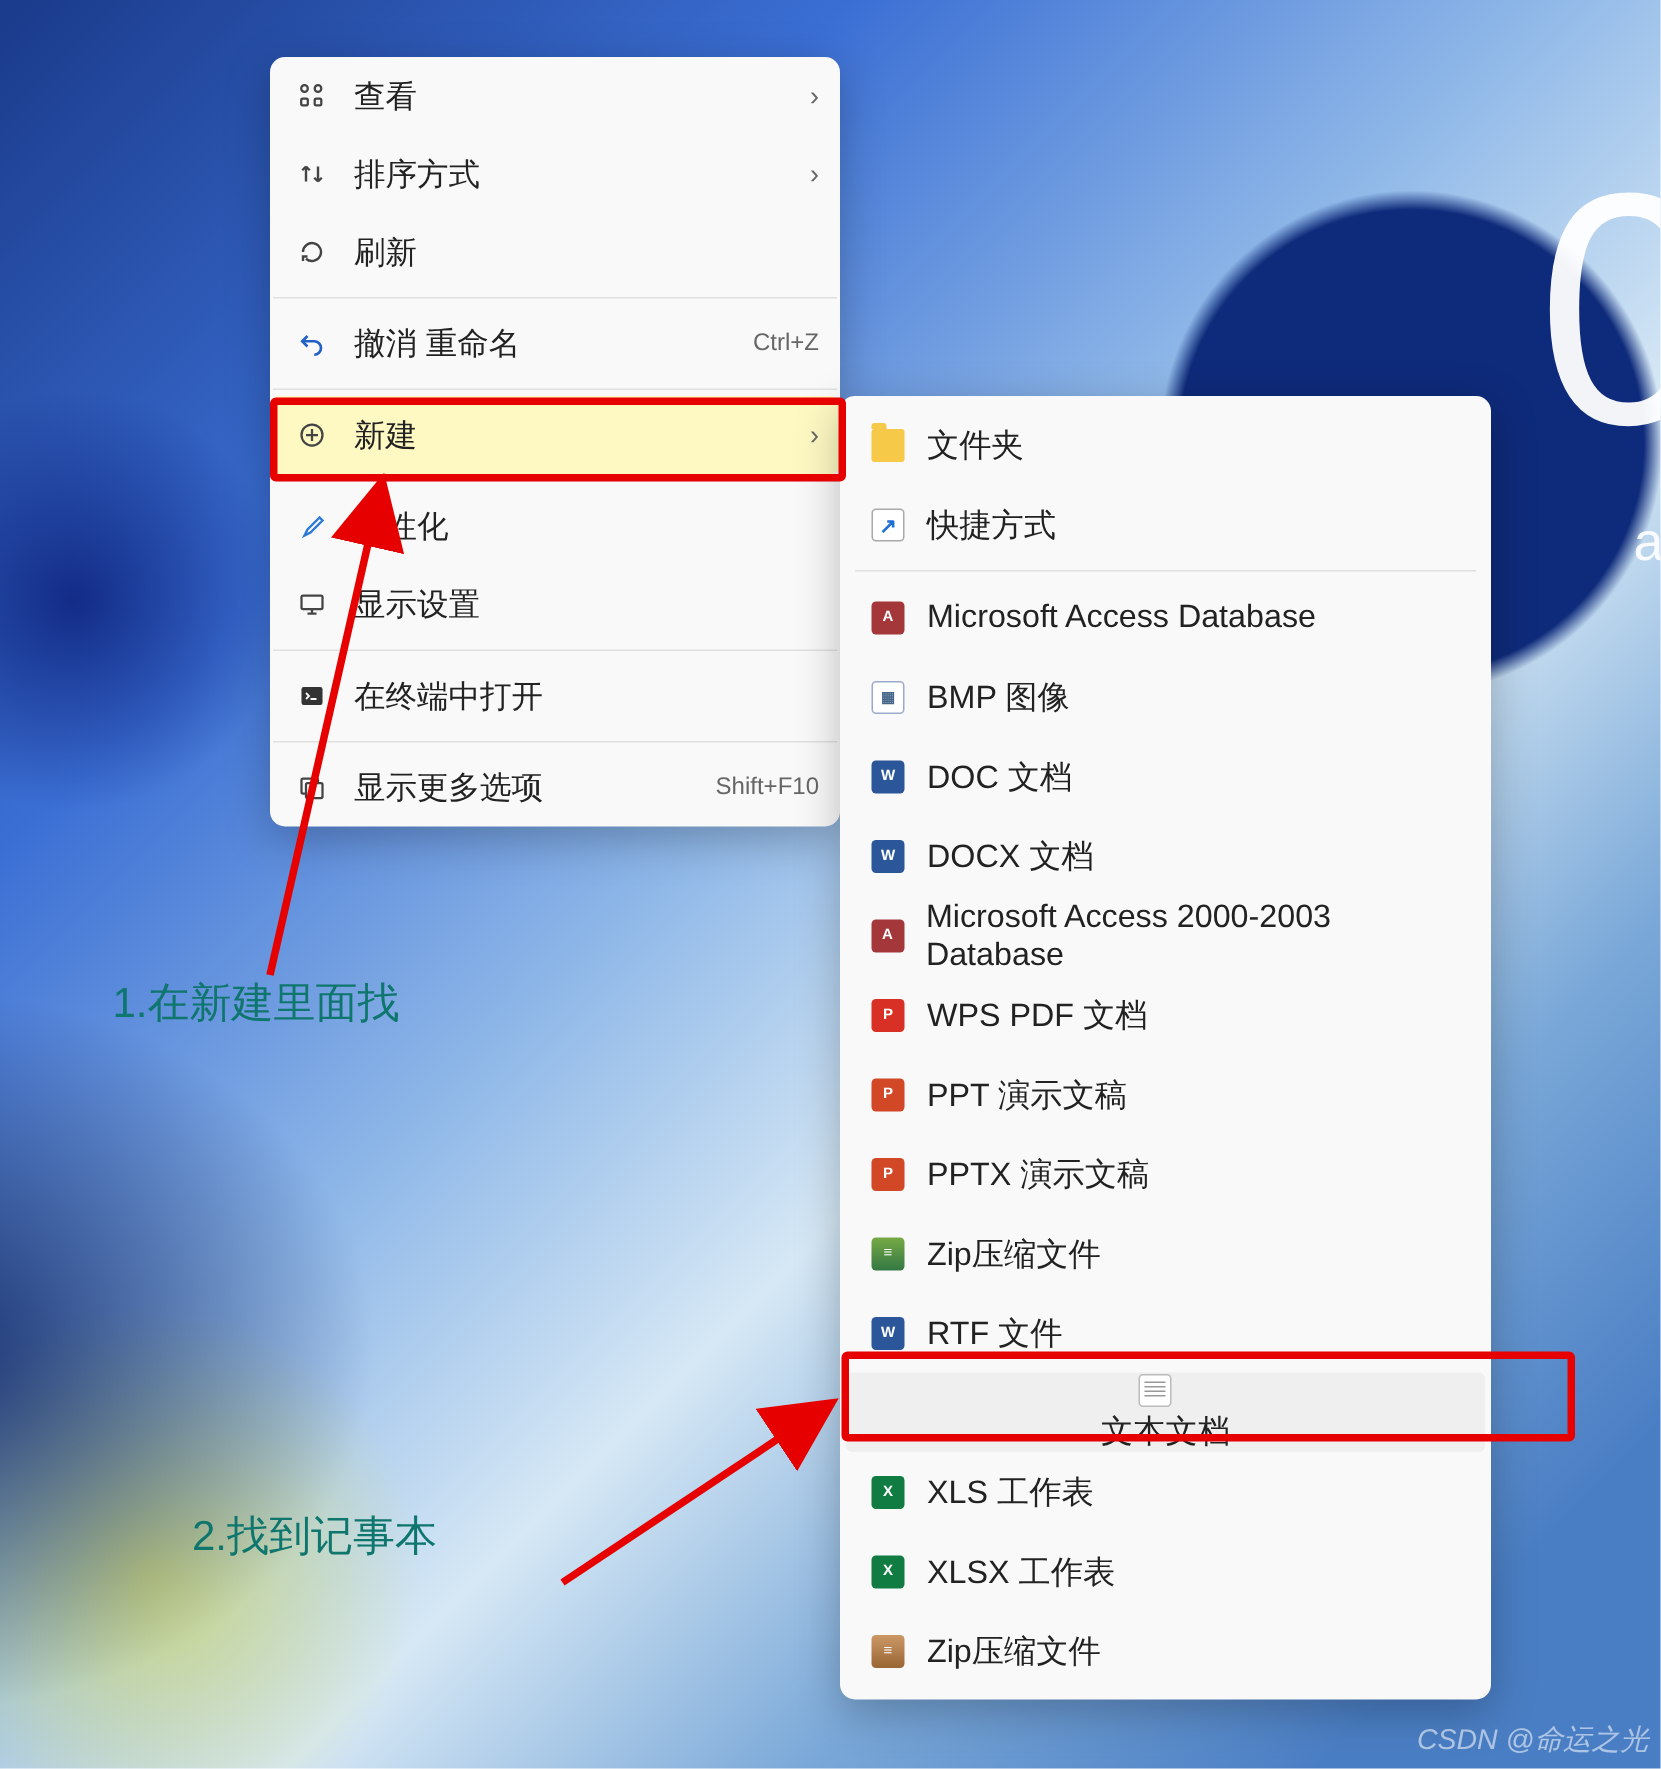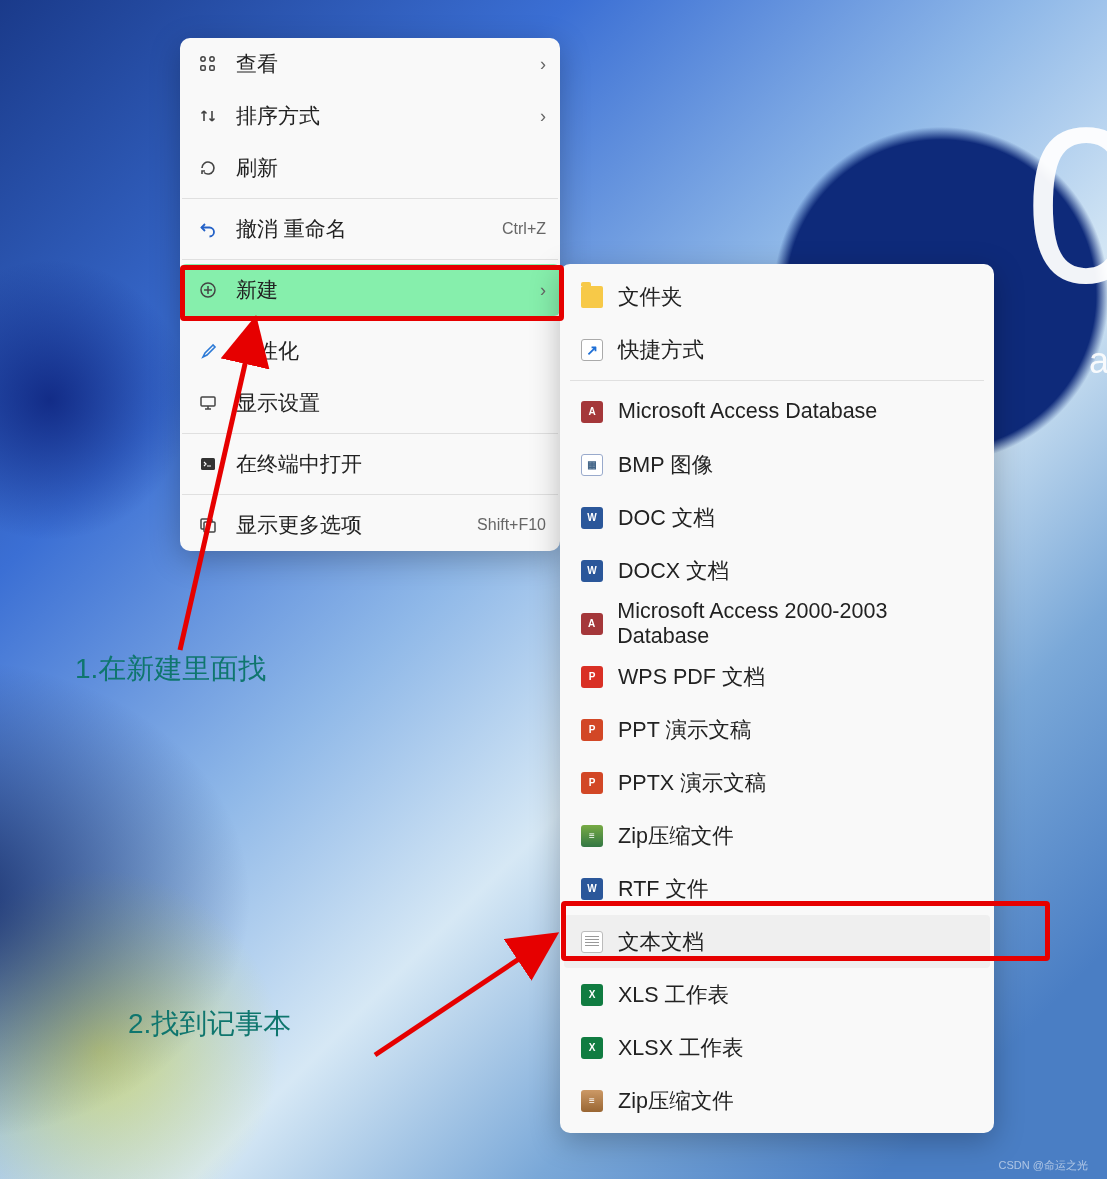--- a/index.html
+++ b/index.html
@@ -34,35 +34,35 @@
     box-shadow:0 8px 30px rgba(0,0,0,.25);
     padding:0;
   }
   .primary { left:180px; top:38px; width:380px; }
   .ctx-item {
     display:flex; align-items:center;
     height:52px; border-radius:6px;
     padding:0 14px; font-size:21px; color:#222;
     cursor:default;
   }
-  .ctx-item.hover { background:#86efac; }
+  .ctx-item.hover { background:#fef9c3; }
   .ctx-item .icon { width:28px; display:flex; justify-content:center; margin-right:14px; color:#444; }
   .ctx-item .label { flex:1; }
   .ctx-item .shortcut { color:#666; font-size:16px; }
   .ctx-item .arrow { color:#666; font-size:18px; }
   .sep { height:1px; background:#e0e0e0; margin:4px 2px; }
 
   
   .submenu { left:560px; top:264px; width:434px; padding:6px 4px;}
   .sub-item {
     display:flex; align-items:center;
     height:53px; padding:0 16px; font-size:21.5px; color:#222;
     border-radius:4px; cursor:default;
   }
-  .sub-item.hover { background:#efefef; }
+  .sub-item.hover { background:#efefef;flex-direction:column; }
   .sub-item .ficon { width:24px; height:24px; margin-right:14px; display:flex;align-items:center;justify-content:center; }
   .sub-sep { height:1px; background:#e0e0e0; margin:4px 6px; }
 
   
   .anno-box {
     position:absolute; border:5px solid #e60000; border-radius:4px; pointer-events:none;
   }
   .anno1 { left:180px; top:265px; width:384px; height:56px; }
   .anno2 { left:561px; top:901px; width:489px; height:60px; }
   .anno-text {
@@ -86,21 +86,21 @@
   .fi-ppt { background:#d24726;}
   .fi-pptx{ background:#d24726;}
   .fi-rar { background:linear-gradient(#7a4,#374);}
   .fi-rtf { background:#2b579a;}
   .fi-txt { background:#fff;border:1px solid #bbb;position:relative;}
   .fi-txt::before{content:"";position:absolute;left:3px;right:3px;top:4px;height:1px;background:#999;box-shadow:0 3px 0 #999,0 6px 0 #999,0 9px 0 #999;}
   .fi-xls { background:#107c41;}
   .fi-xlsx{ background:#107c41;}
   .fi-zip { background:linear-gradient(#c96,#963);}
 
-  .watermark{position:absolute;right:19px;bottom:6px;font-size:11px;color:rgba(255,255,255,.55);}
+  .watermark{position:absolute;right:8px;bottom:6px;font-size:19px;color:rgba(255,255,255,.55);font-style:italic;}
 </style>
 </head>
 <body>
 
 <div class="wallpaper-overlay"></div>
 <div class="big-zero">0</div>
 <div class="side-a">a</div>
 
 <div class="ctx-menu primary">
   <div class="ctx-item">

